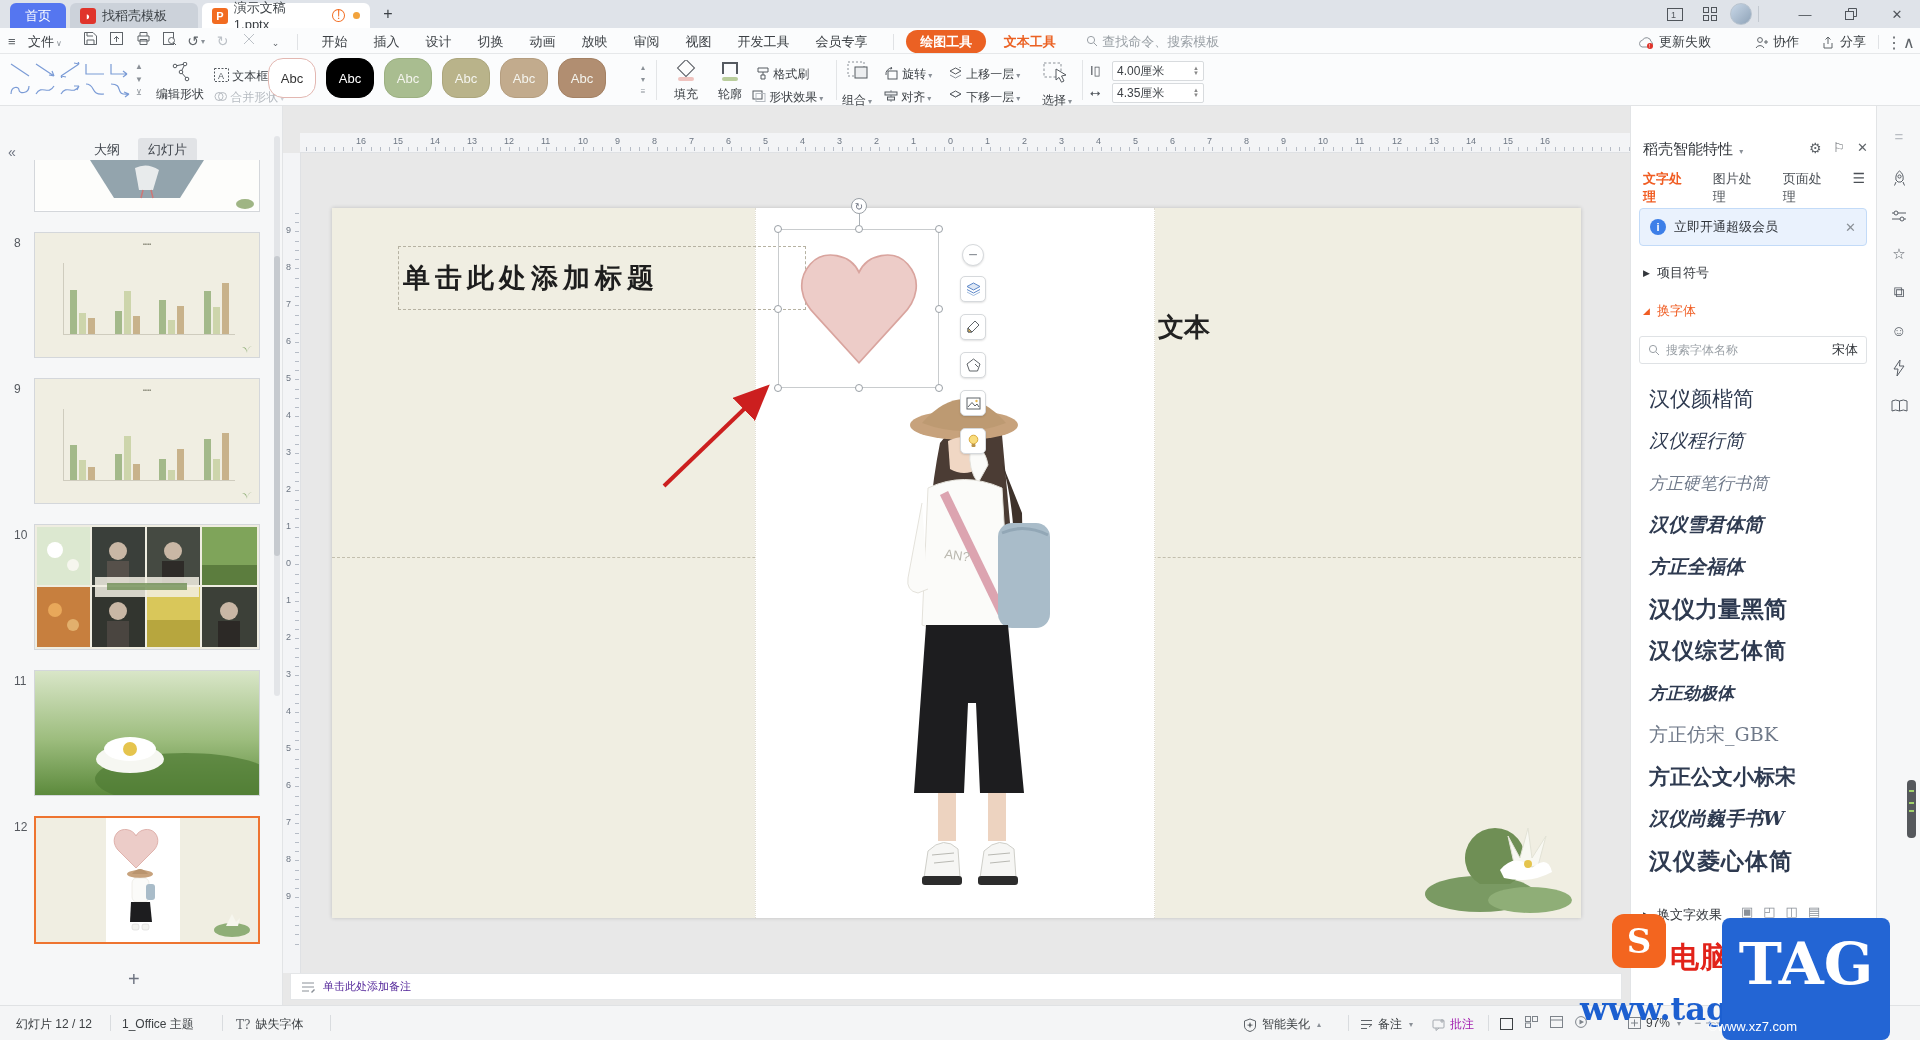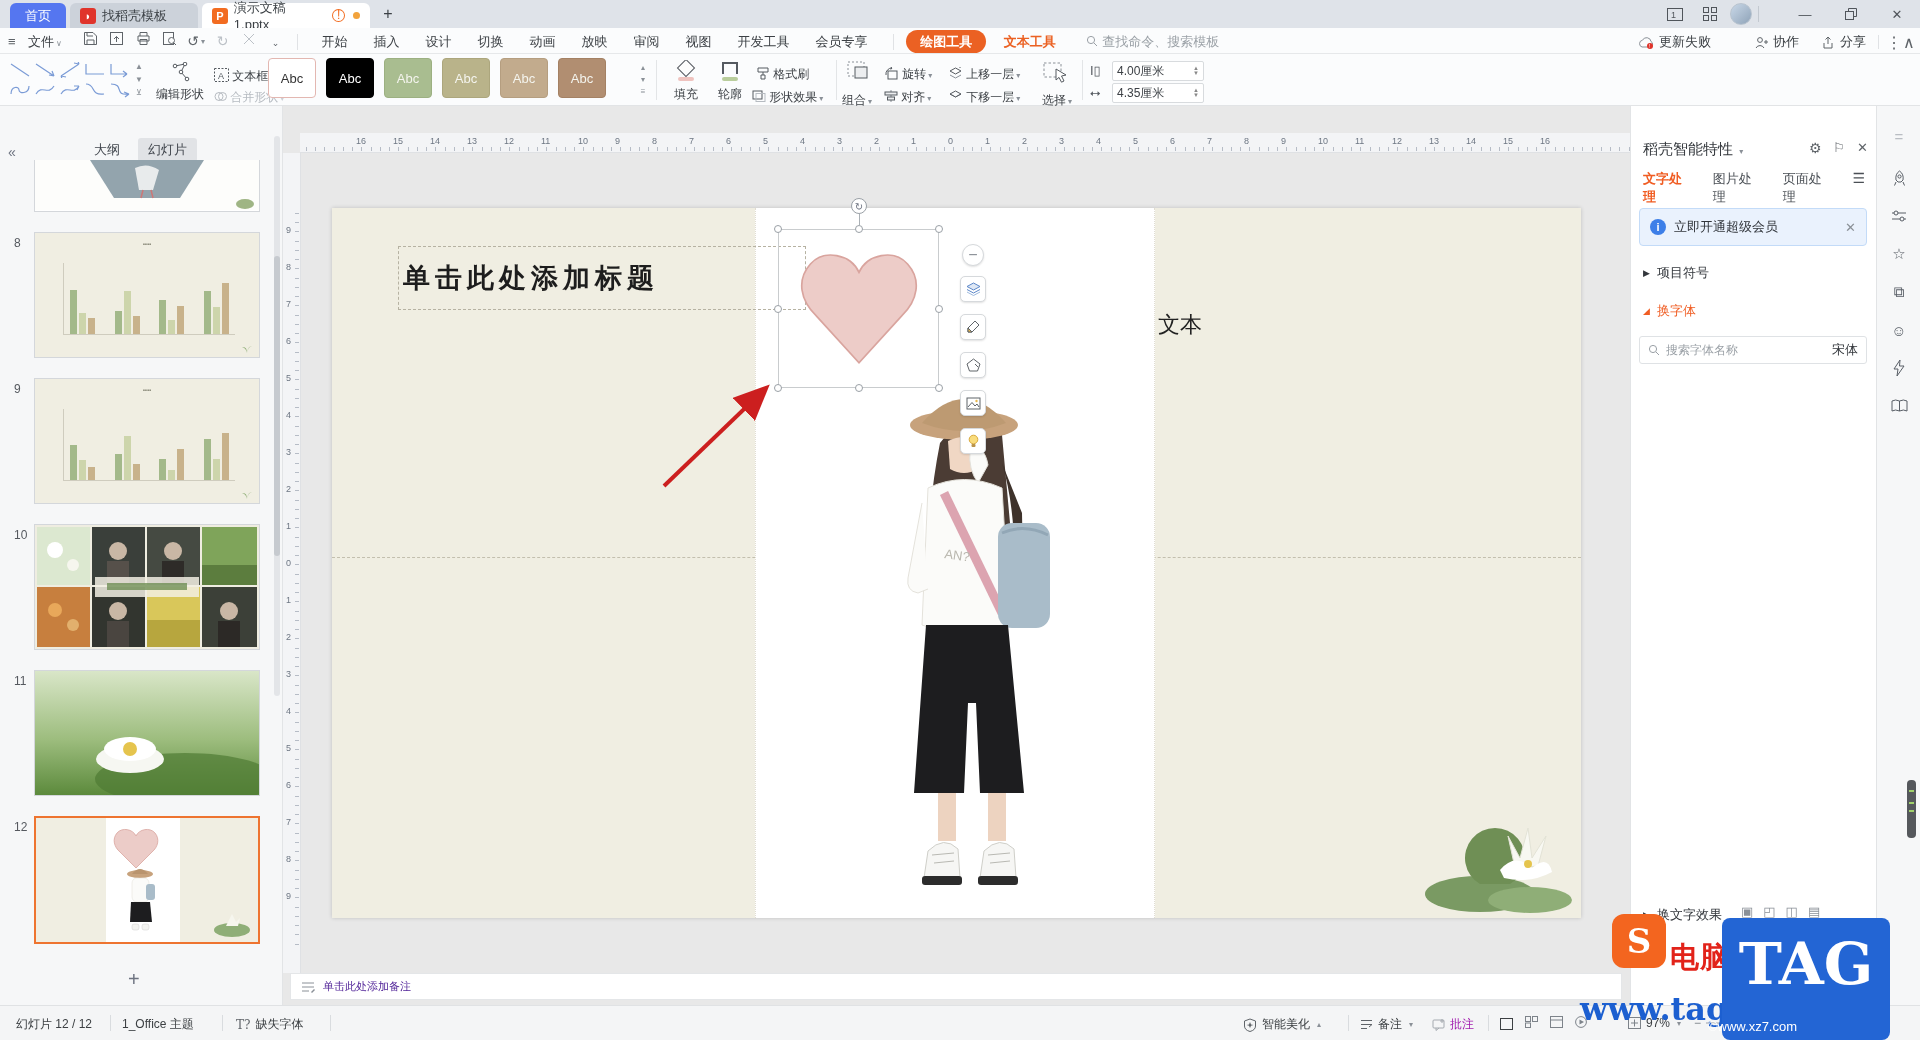--- a/index.html
+++ b/index.html
@@ -23,21 +23,21 @@
   .qicon { display:inline-flex; width:22px; height:20px; align-items:center; justify-content:center; color:#5f6469; font-size:14px; }
   .qicon.gray { color:#bcc1c7; }
 
   
   .toolbar { position:absolute; left:0; top:54px; width:1920px; height:52px; background:#fbfcfd; border-bottom:1px solid #e2e4e6; }
   .tb-label { font-size:12px; color:#3c4045; white-space:nowrap; }
   .tb-label.gray { color:#b6bbc1; }
   .caret { font-size:8px; color:#8a9097; margin-left:2px; }
   .vsep { position:absolute; top:6px; width:1px; height:40px; background:#e3e5e7; }
   .abc-row { position:absolute; left:268px; top:4px; display:flex; gap:10px; }
-  .abc-chip { width:48px; height:40px; border-radius:4px; display:flex; align-items:center; justify-content:center; font-size:13px; }
+  .abc-chip { width:48px; height:40px; border-radius:15px; display:flex; align-items:center; justify-content:center; font-size:13px; }
   .shape-cell { display:flex; align-items:center; justify-content:center; width:23px; height:18px; }
   .spin { position:absolute; width:92px; height:20px; border:1px solid #d8dbde; background:#fff; border-radius:2px; font-size:12px; color:#3c4045; display:flex; align-items:center; padding:0 4px; }
   .spin .arrows { margin-left:auto; display:flex; flex-direction:column; font-size:6px; color:#888; line-height:5px; }
 
   
   .left-panel { position:absolute; left:0; top:106px; width:283px; height:899px; background:#f6f7f8; border-right:1px solid #e2e4e6; }
   .lp-tab { font-size:13px; color:#41464d; padding:3px 10px; border-radius:3px; }
   .lp-tab.active { background:#e1e3e6; }
   .thumb { position:absolute; left:34px; width:226px; background:#fff; border:1px solid #d4d7db; }
   .thumb.sel { border:2px solid #ee7430; }
@@ -602,21 +602,21 @@
 
   <div class="slide">
     <div class="guide-h"></div>
     <div class="guide-v"></div>
     <div class="img-strip"></div>
 
     <div class="dashed-box" style="position:absolute;left:66px;top:38px;width:408px;height:64px;display:flex;align-items:center;">
       <span style="font-family:'DejaVu Serif',serif;font-weight:bold;font-size:27px;color:#1d1d1d;letter-spacing:5px;padding-left:4px;">单击此处添加标题</span>
     </div>
 
-    <span style="position:absolute;left:826px;top:102px;font-family:'DejaVu Serif',serif;font-weight:normal;font-size:22px;color:#222;">文本</span>
+    <span style="position:absolute;left:826px;top:102px;font-family:'DejaVu Serif',serif;font-weight:bold;font-size:26px;color:#222;">文本</span>
 
     <svg style="position:absolute;left:520px;top:165px;" width="250" height="545" viewBox="0 0 250 545">
       <path d="M88 70 Q110 40 150 62 L158 150 Q170 230 150 250 L80 250 Q70 160 88 70" fill="#4b3c34"></path>
       <path d="M150 90 Q168 150 160 240 Q172 220 170 140 Z" fill="#3e322b"></path>
       <ellipse cx="112" cy="52" rx="54" ry="15" fill="#c7a27c"></ellipse>
       <path d="M70 50 Q112 2 154 50 Q112 66 70 50" fill="#bd9a72"></path>
       <path d="M96 68 Q112 60 128 68 L126 96 Q112 104 98 96 Z" fill="#f0d7c4"></path>
       <path d="M118 78 Q132 70 136 92 L126 110 Q116 96 118 78" fill="#fbfbf9" stroke="#e2e0da"></path>
       <path d="M76 115 Q112 98 150 115 L158 250 Q112 268 70 252 Z" fill="#fbfbf9" stroke="#e4e2db"></path>
       <path d="M70 130 L56 205 Q54 218 66 220 L76 216" fill="#fbfbf9" stroke="#e4e2db"></path>
@@ -745,20 +745,34 @@
 
     <div class="search-box">
       <svg width="12" height="12" viewBox="0 0 12 12" style="margin-right:6px;">
           <circle cx="5" cy="5" r="3.6" fill="none" stroke="#9aa0a6"></circle>
           <path d="M8 8 L11 11" stroke="#9aa0a6"></path>
         </svg>
       <span style="color:#9aa0a6;">搜索字体名称</span>
       <span style="margin-left:auto;color:#33373c;font-size:13px;">宋体</span>
     </div>
 
+    <div class="abs" style="left:0;top:272px;width:246px;" id="font-list">
+        <div class="font-row s0">汉仪颜楷简</div>
+        <div class="font-row s1">汉仪程行简</div>
+        <div class="font-row s2">方正硬笔行书简</div>
+        <div class="font-row s3">汉仪雪君体简</div>
+        <div class="font-row s4">方正全福体</div>
+        <div class="font-row s5">汉仪力量黑简</div>
+        <div class="font-row s6">汉仪综艺体简</div>
+        <div class="font-row s7">方正劲极体</div>
+        <div class="font-row s8">方正仿宋_GBK</div>
+        <div class="font-row s9">方正公文小标宋</div>
+        <div class="font-row s10">汉仪尚巍手书W</div>
+        <div class="font-row s11">汉仪菱心体简</div>
+      </div>
 
     <div class="section-row" style="top:800px;">
       <span style="font-size:9px;color:#33373c;">▶</span>
       <span>换文字效果</span>
     </div>
     <div class="abs" style="left:110px;top:798px;display:flex;gap:10px;color:#8a9097;font-size:13px;">
       <span>▣</span>
         <span>◰</span>
         <span>◫</span>
         <span>▤</span>

